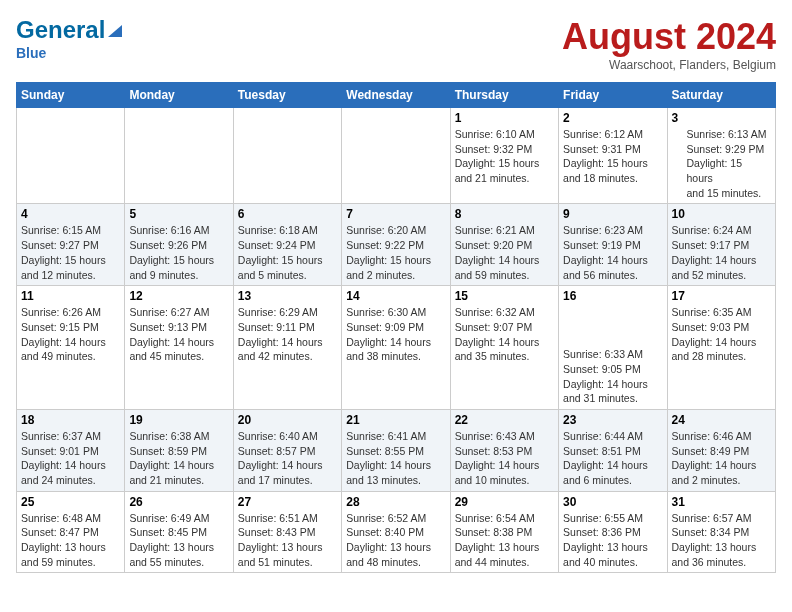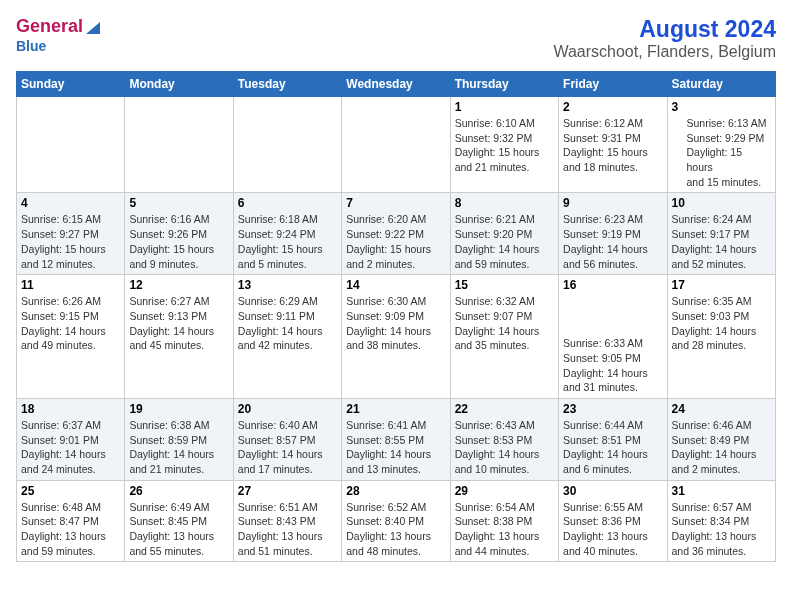--- a/index.html
+++ b/index.html
@@ -22,26 +22,26 @@
       align-items: flex-start;
     }
     .logo-text {
       display: flex;
       align-items: center;
     }
     .title-area {
       text-align: right;
     }
     .month-title {
-      font-size: 23px;
+      font-size: 36px;
       font-weight: bold;
-      color: #1d4ed8;
+      color: #b91c1c;
     }
     .location {
-      font-size: 16px;
+      font-size: 12px;
       color: #555;
     }
     .calendar {
       width: 100%;
       border-collapse: collapse;
       font-size: 10.5px;
     }
     .calendar th {
       background-color: #2a6ebb;
       color: #fff;
@@ -76,21 +76,21 @@
     .empty-cell {
       background-color: #fff !important;
     }
   </style>
 </head>
 <body>
 
 <div class="header-area">
   <div class="logo">
     <div class="logo-text">
-      <span style="font-size:18px;font-weight:bold;color:#be185d;">General</span>
+      <span style="font-size:24px;font-weight:bold;color:#0369a1;">General</span>
       <svg width="18" height="18" viewBox="0 0 18 18" style="margin:0 1px;">
         <polygon points="2,16 16,4 16,16" fill="#2a6ebb"></polygon>
       </svg>
     </div>
     <div>
       <span style="font-size:14px;font-weight:bold;color:#2a6ebb;">Blue</span>
     </div>
   </div>
   <div class="title-area">
     <div class="month-title">August 2024</div>

